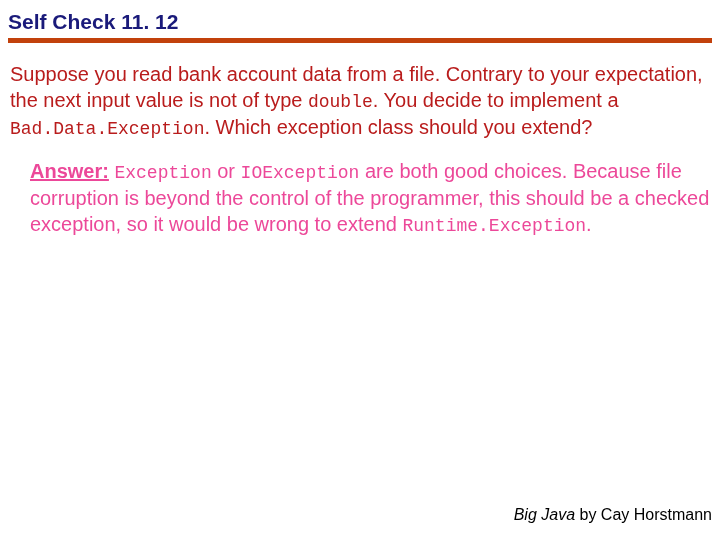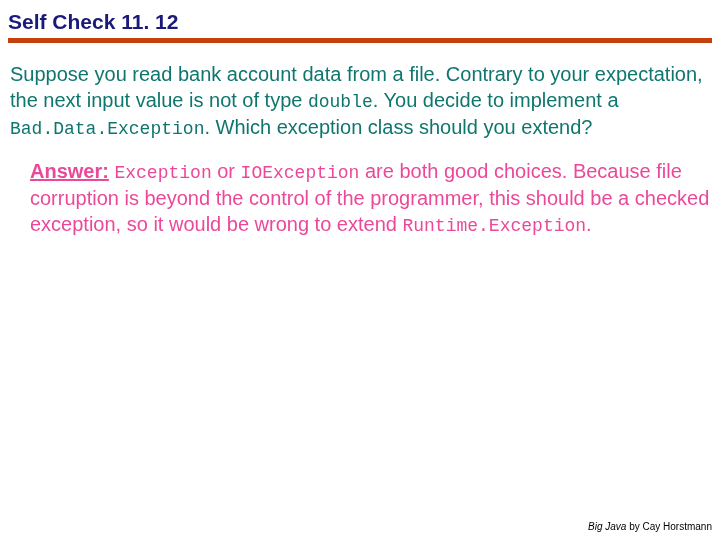--- a/index.html
+++ b/index.html
@@ -24,43 +24,43 @@
     padding-bottom: 4px;
     margin-bottom: 18px;
   }
   .title {
     font-size: 21px;
     font-weight: bold;
     color: #1a1a7a;
   }
   .question {
     font-size: 20px;
-    color: #0f766e;
+    color: #b91c1c;
     line-height: 1.3;
     margin: 0 2px 16px 2px;
   }
   .answer {
     font-size: 20px;
     color: #ec4899;
     line-height: 1.3;
     margin: 0 2px 0 22px;
   }
   .mono {
     font-family: "Courier New", Courier, monospace;
     font-size: 18px;
   }
   .answer-label {
     font-weight: bold;
     text-decoration: underline;
   }
   .footer {
     position: absolute;
-    bottom: 7px;
+    bottom: 16px;
     right: 8px;
-    font-size: 10px;
+    font-size: 16px;
     text-align: center;
     line-height: 1.2;
     color: #000;
   }
   .footer .booktitle {
     font-style: italic;
   }
 </style>
 </head>
 <body>

